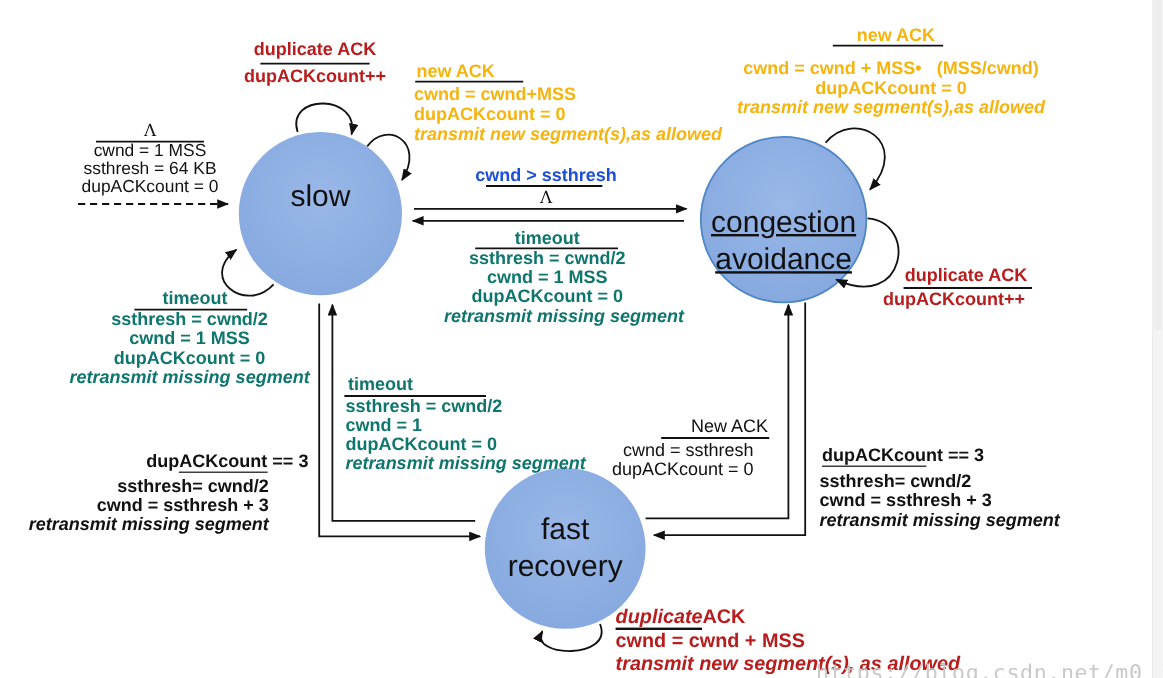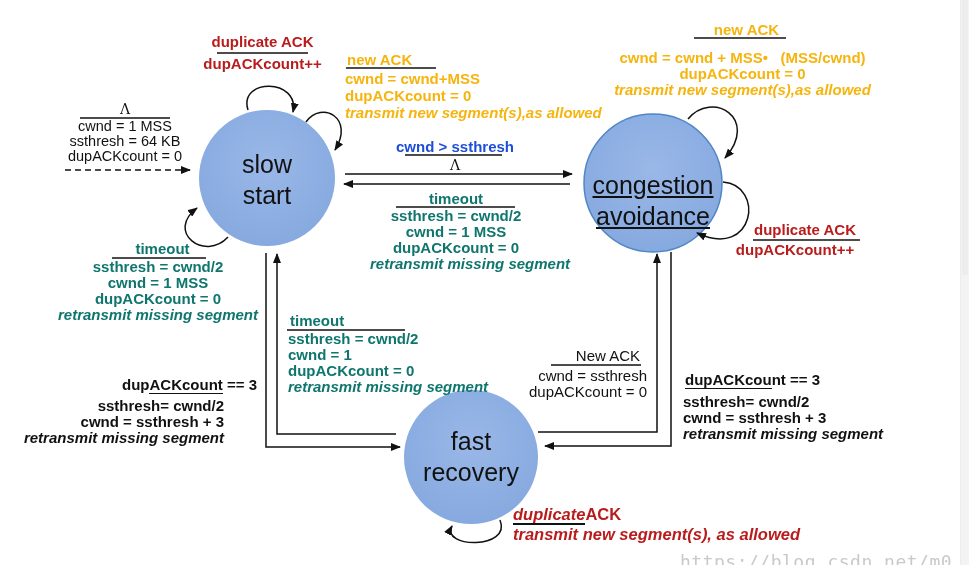--- a/index.html
+++ b/index.html
@@ -69,21 +69,20 @@
   <line x1="396" y1="207" x2="515" y2="207" stroke="#111" stroke-width="1.5"></line>
   <line x1="694" y1="38" x2="786" y2="38" stroke="#111" stroke-width="1.5"></line>
   <line x1="753" y1="240" x2="860" y2="240" stroke="#111" stroke-width="1.5"></line>
   <line x1="112" y1="258" x2="206" y2="258" stroke="#111" stroke-width="1.5"></line>
   <line x1="287" y1="330" x2="405" y2="330" stroke="#111" stroke-width="1.5"></line>
   <line x1="551" y1="365" x2="641" y2="365" stroke="#111" stroke-width="1.5"></line>
 </svg>
 
 <div class="state-text" style="left:203px;top:149px;width:128px;">
   <div>slow</div>
-  <div>start</div>
 </div>
 <div class="state-text" style="left:582px;top:170px;width:142px;text-decoration:underline;">
   <div>congestion</div>
   <div>avoidance</div>
 </div>
 <div class="state-text" style="left:407px;top:426px;width:128px;">
   <div>fast</div>
   <div>recovery</div>
 </div>
 
@@ -144,38 +143,39 @@
 <div class="lbl r b black" style="left:60px;top:377px;width:197px;">
   <span>dup</span><span class="ul">ACKcount</span><span style="white-space:pre;"> == 3</span>
 </div>
 <div class="lbl r b black" style="left:0px;top:398px;width:224px;">
   <div>ssthresh= cwnd/2</div>
   <div>cwnd = ssthresh + 3</div>
   <div class="i">retransmit missing segment</div>
 </div>
 
 <div class="lbl r black" style="left:500px;top:348px;width:140px;">New ACK</div>
-<div class="lbl r black" style="left:504px;top:368px;width:143px;">
+<div class="lbl r black" style="left:485px;top:368px;width:143px;">
   <div>cwnd = ssthresh</div>
   <div>dupACKcount = 0</div>
 </div>
 
 <div class="lbl b black" style="left:685px;top:372px;">
   <span class="ul">dupACKcou</span><span>nt == 3</span>
 </div>
 <div class="lbl b black" style="left:683px;top:394px;">
   <div>ssthresh= cwnd/2</div>
   <div>cwnd = ssthresh + 3</div>
   <div class="i">retransmit missing segment</div>
 </div>
 
 <div class="lbl b orange" style="left:513px;top:505px;font-size:16.5px;line-height:19px;">
   <span class="ul" style="line-height:18px;border-bottom-width:2px;font-style:italic;">duplicate </span><span>ACK</span>
 </div>
 <div class="lbl b orange" style="left:513px;top:525px;font-size:16.5px;line-height:19px;">
+  <div>cwnd = cwnd + MSS</div>
   <div class="i">transmit new segment(s), as allowed</div>
 </div>
 
 <div class="watermark">https://blog.csdn.net/m0_38068229</div>
 
 <div class="scrollbar">
   <div class="scroll-thumb"></div>
 </div>
 
 </body></html>

